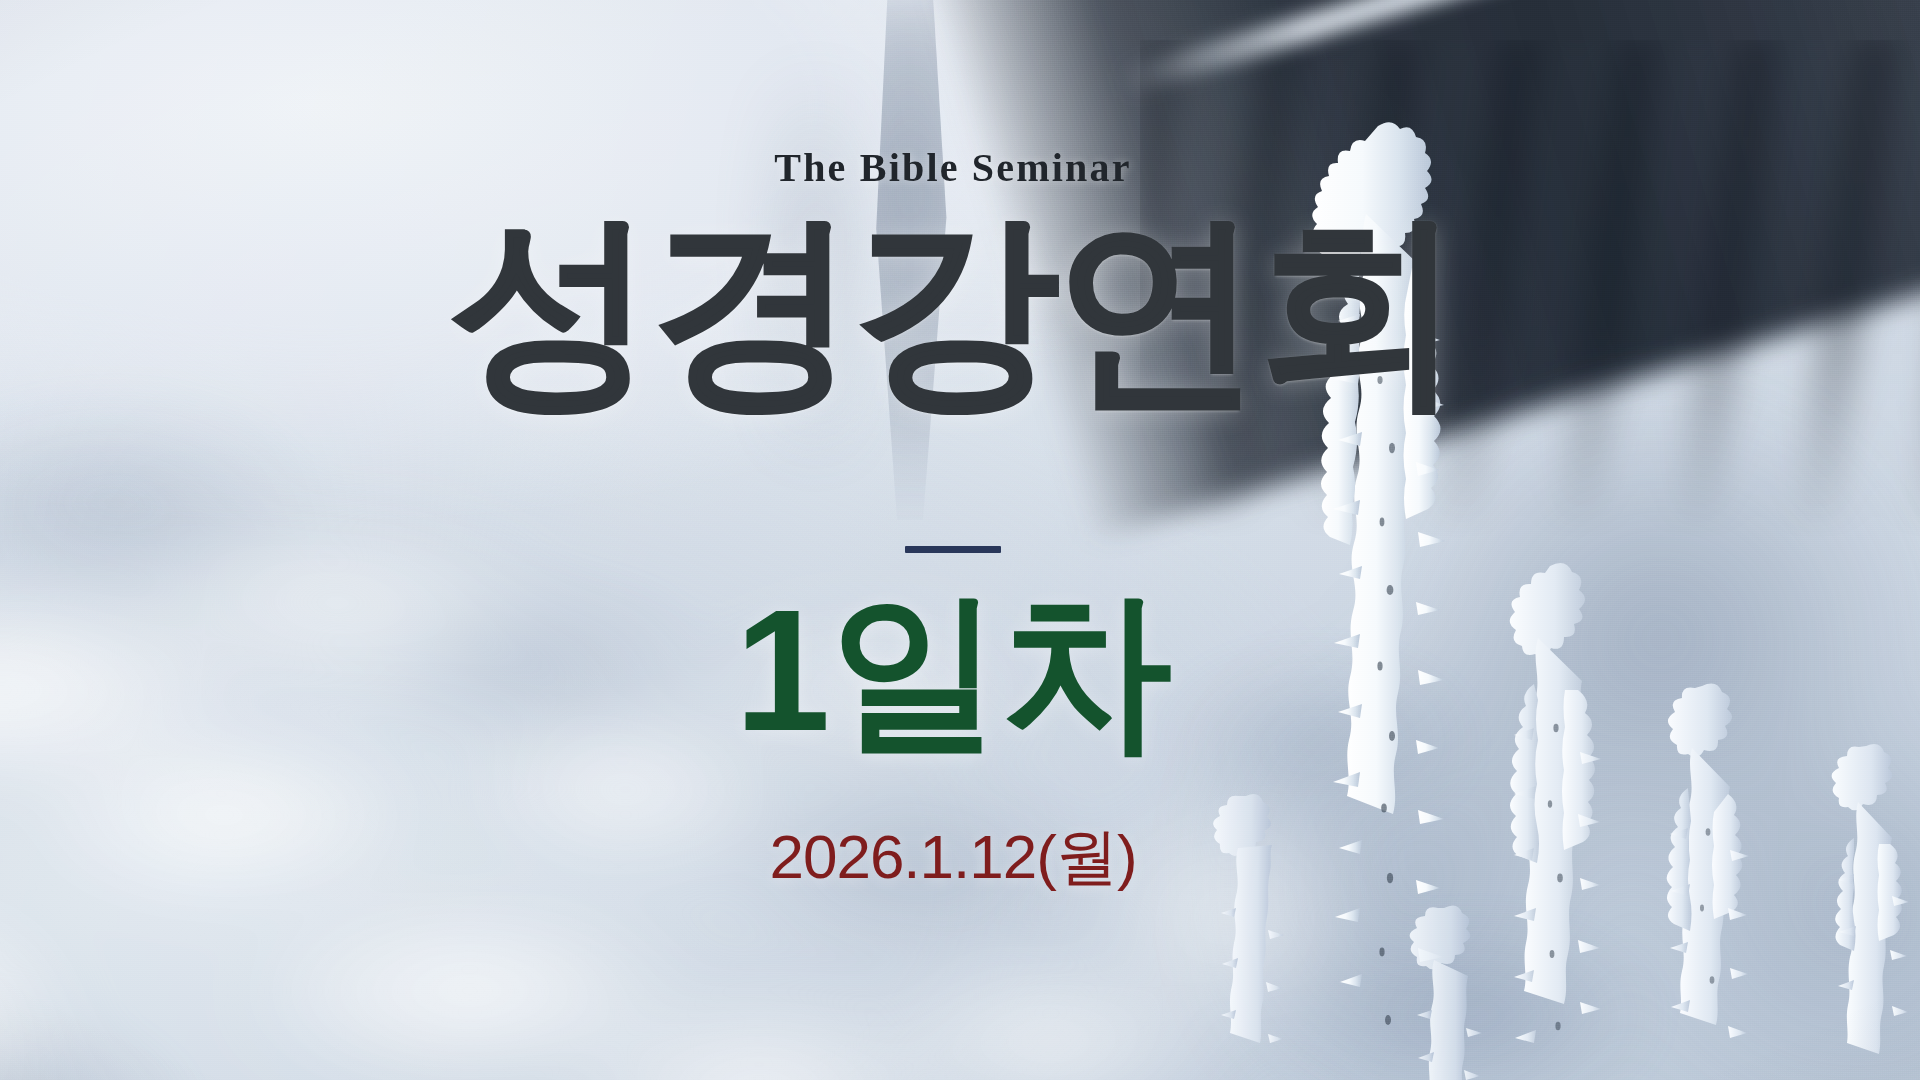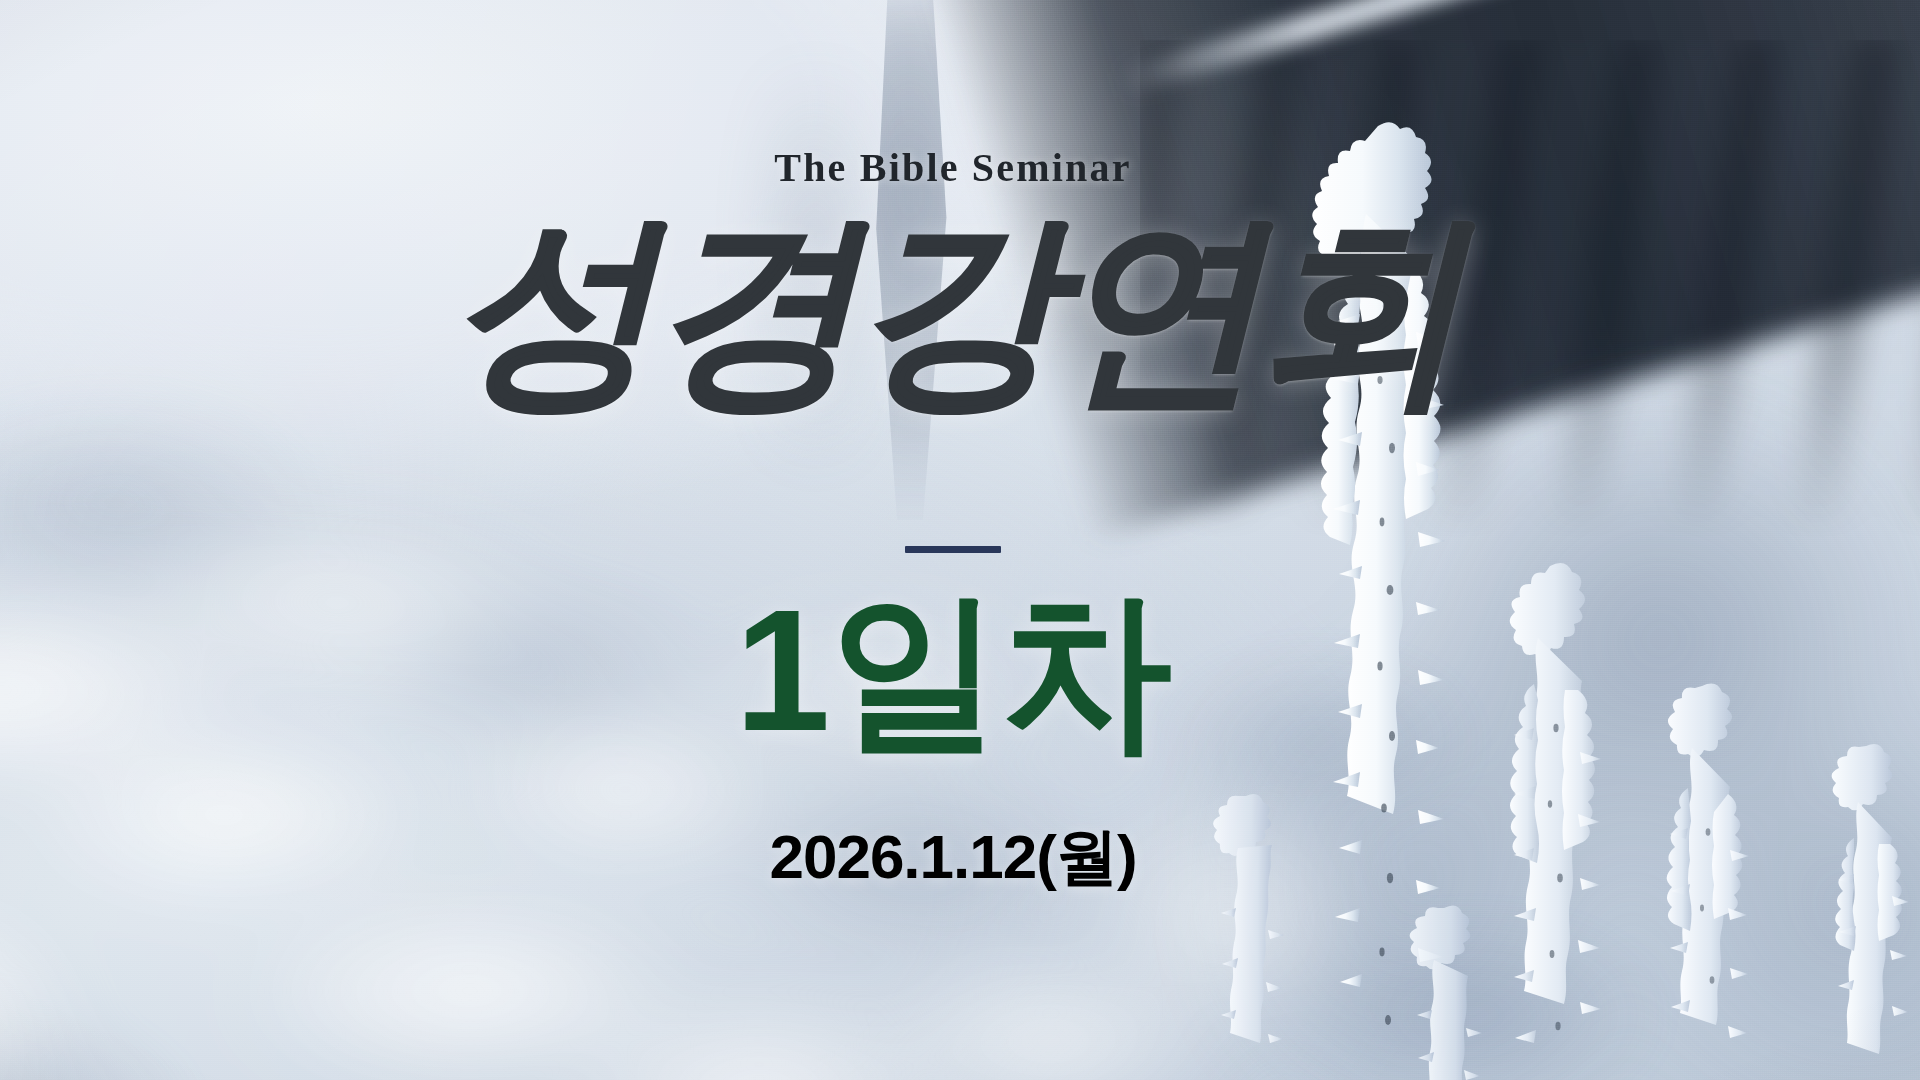--- a/index.html
+++ b/index.html
@@ -207,21 +207,20 @@
     font-size:208px;
     line-height:1;
     letter-spacing:-6px;
     color:#31363b;
     white-space:nowrap;
     -webkit-text-stroke:2px #31363b;
     text-shadow:
        0 0 2px rgba(255,255,255,.55),
        0 3px 26px rgba(255,255,255,.30),
        0 2px 3px rgba(255,255,255,.28);
-    font-style: italic;
   }
 
   .divider {
     position:absolute;
     left:50%; top:546px;
     transform:translateX(-50%) translateX(-7px);
     width:96px; height:7px;
     background:#29375a;
     border-radius:1px;
   }
@@ -238,25 +237,25 @@
     color:#14532d;
     white-space:nowrap;
     text-shadow:0 2px 20px rgba(255,255,255,.34);
   }
 
   .dateline {
     position:absolute;
     left:50%; top:826px;
     transform:translateX(-50%) translateX(-7px);
     font-family:"Liberation Sans", "DejaVu Sans", sans-serif;
-    font-weight:700;
+    font-weight:400;
     font-size:62px;
     line-height:1;
     letter-spacing:-1px;
-    color:#000000;
+    color:#7f1d1d;
     white-space:nowrap;
     text-shadow:0 2px 14px rgba(255,255,255,.40);
   }
 </style>
 </head>
 <body>
 
 <div class="stage">
 
   <div class="photo">

